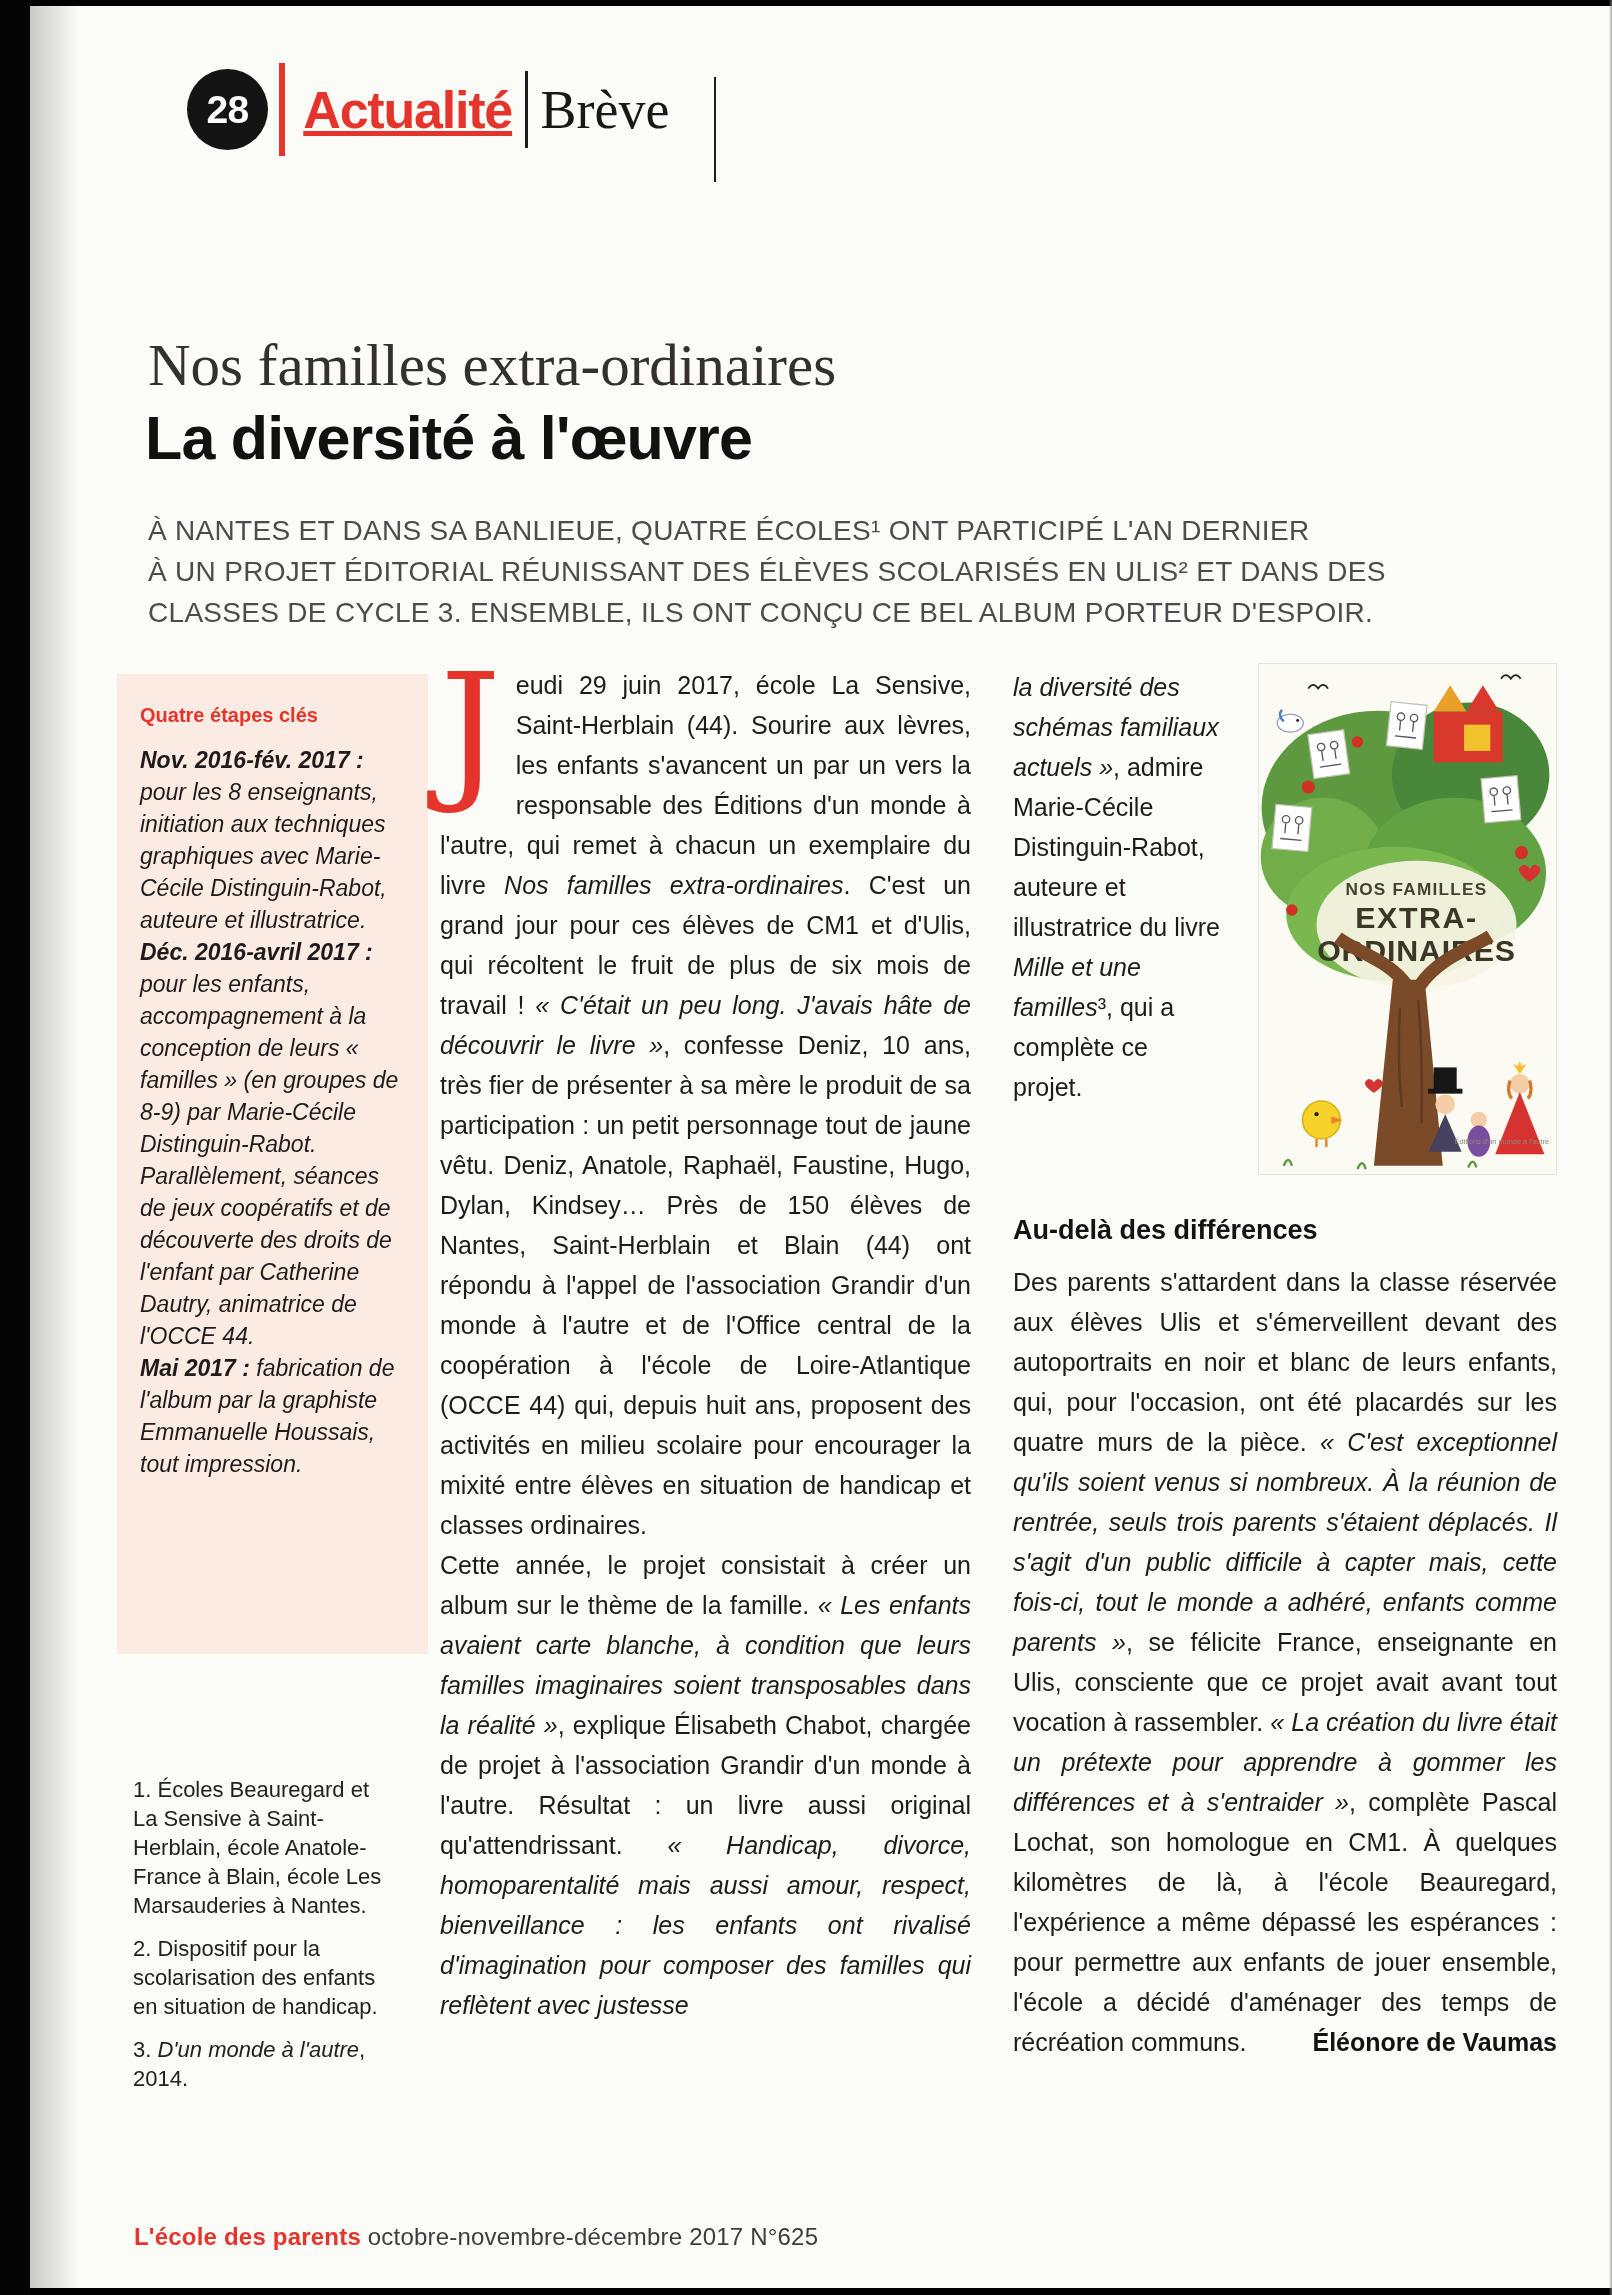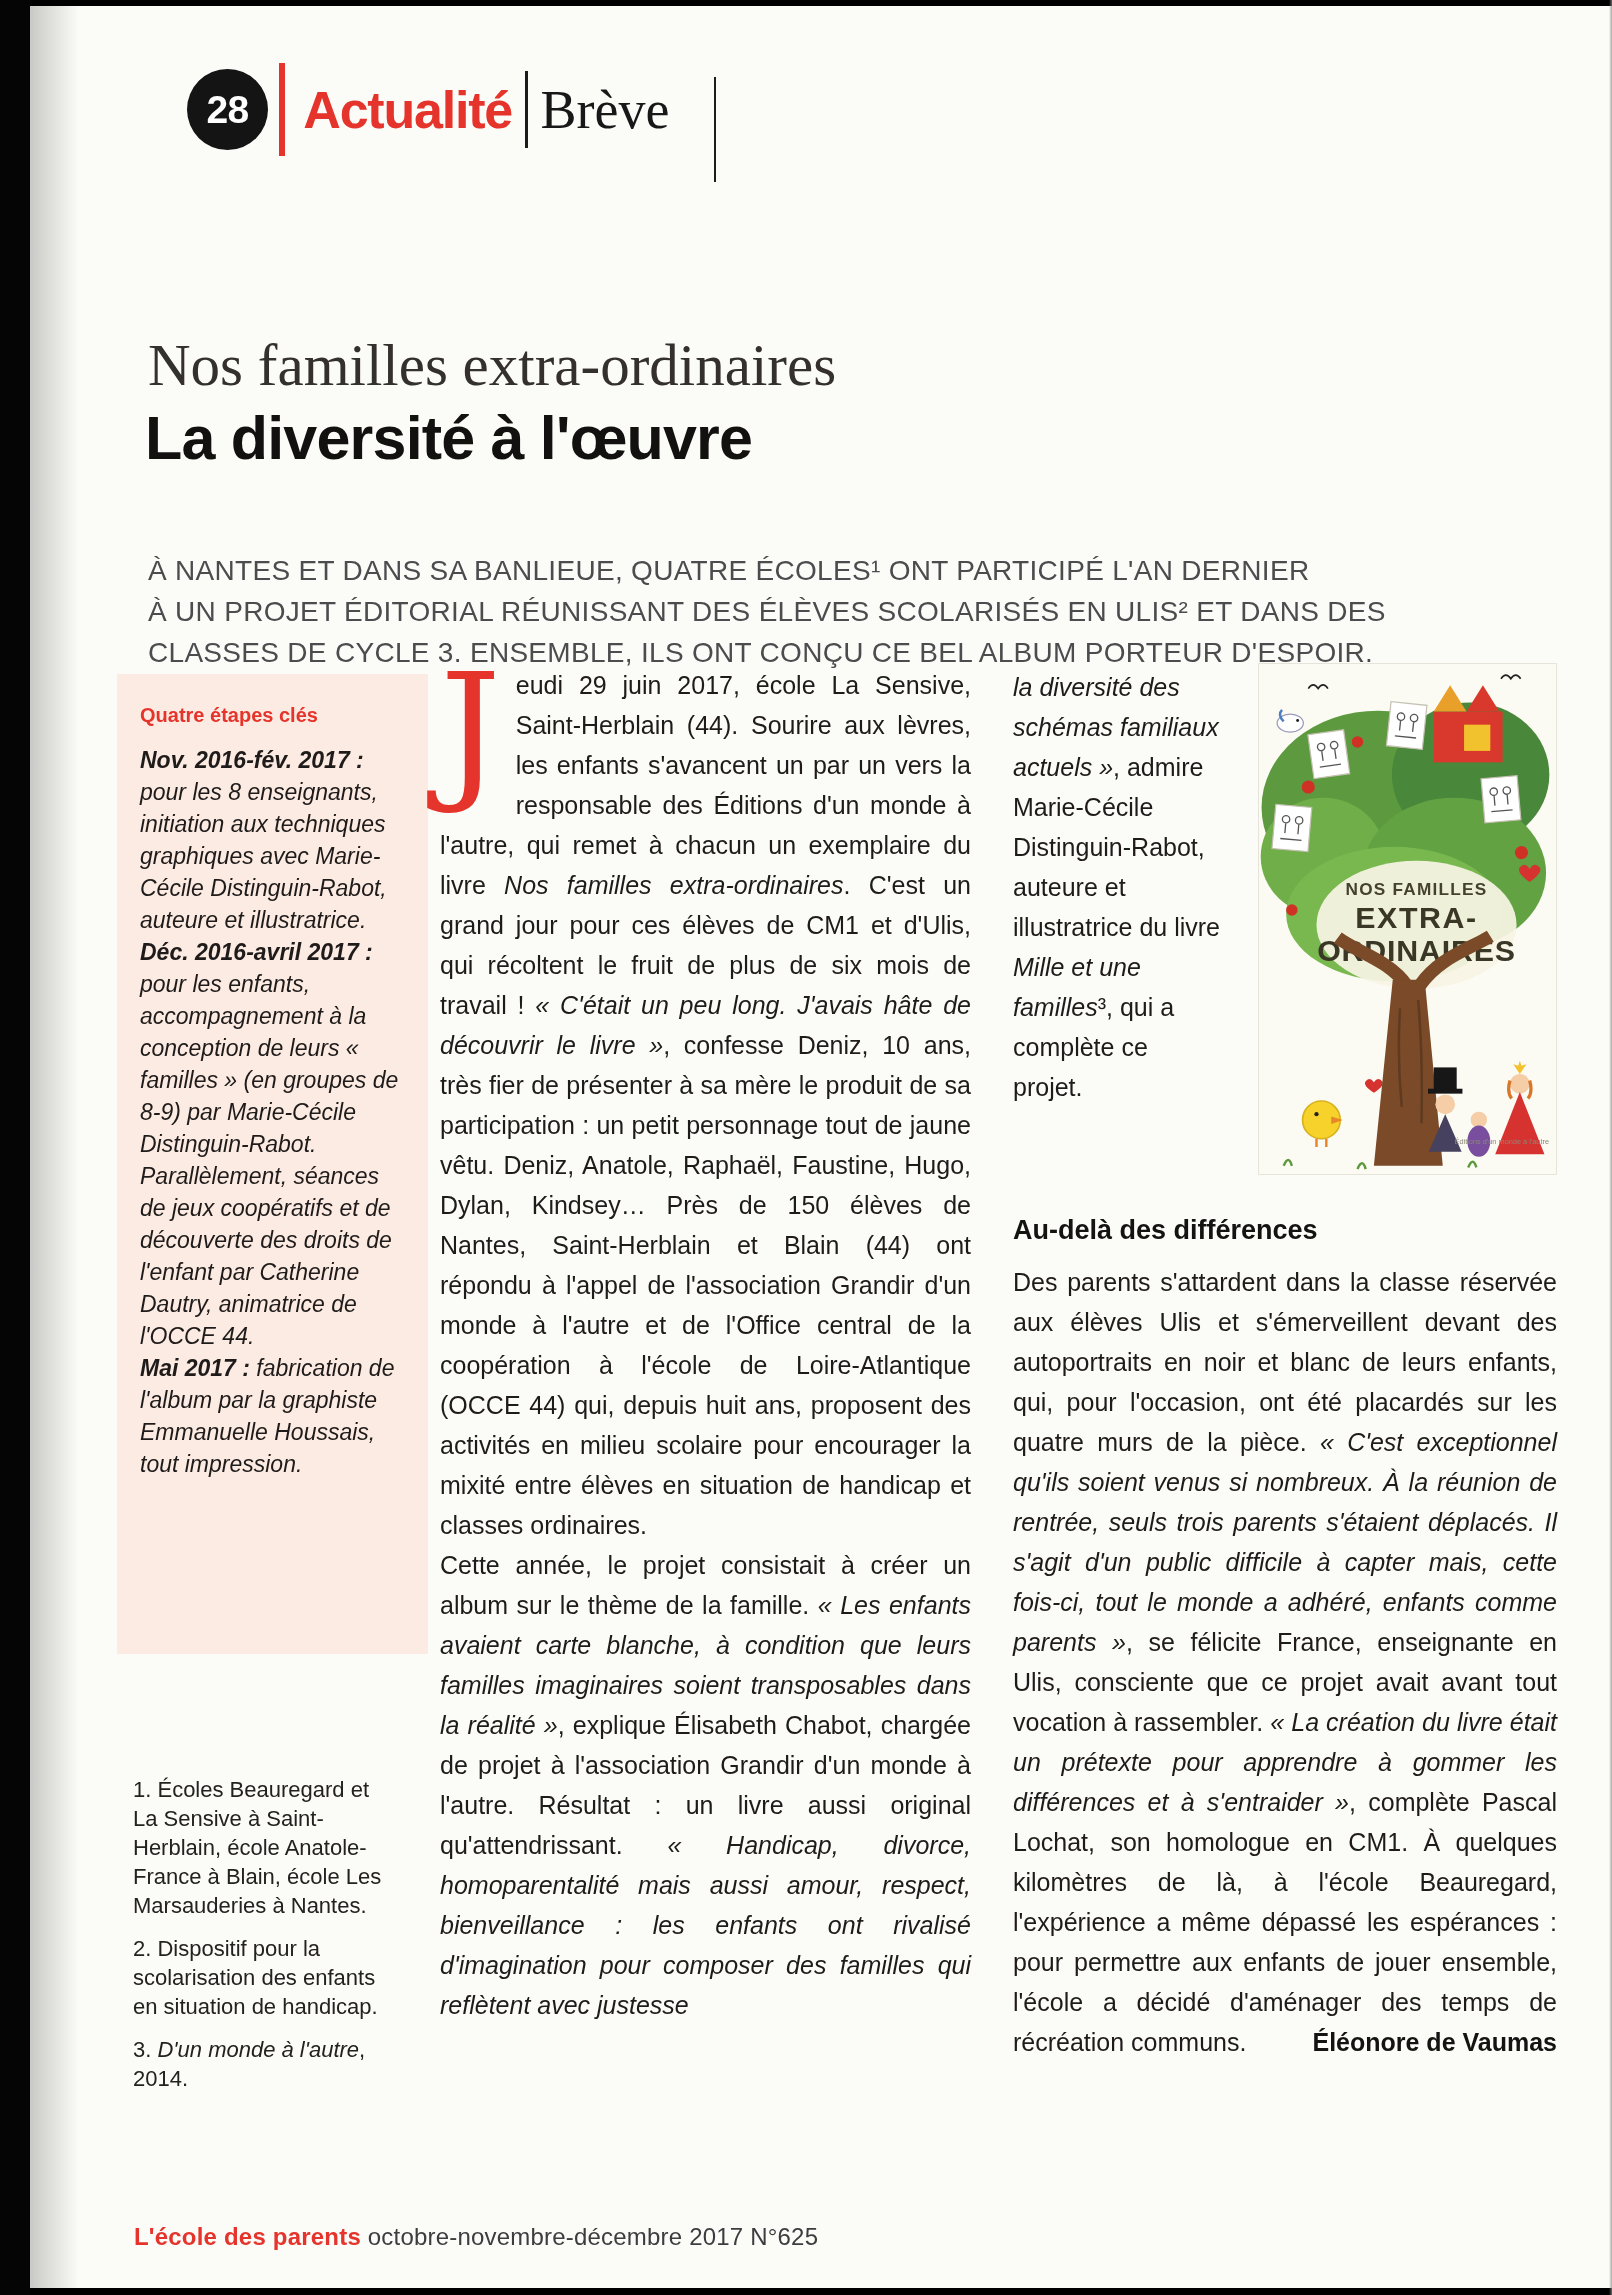--- a/index.html
+++ b/index.html
@@ -12,33 +12,33 @@
   .edge-left   { position:absolute; left:0; top:0; width:29.5px; height:100%; background:#050505; }
   .edge-right  { position:absolute; right:0; top:0; width:4.1px; height:100%; background:linear-gradient(270deg,#8a8a88,rgba(250,250,248,0)); }
   .crease      { position:absolute; left:29.5px; top:0; width:49px; height:100%;
                  background:linear-gradient(90deg,rgba(0,0,0,.20),rgba(0,0,0,0)); }
 
   .header { position:absolute; left:187px; top:62px; height:95px; display:flex; align-items:center; }
   .page-badge { width:81px; height:81px; border-radius:50%; background:#141414; color:#fff;
                 display:flex; align-items:center; justify-content:center;
                 font-size:39px; font-weight:bold; letter-spacing:-0.8px; }
   .red-bar { width:6.6px; height:93px; background:var(--red); margin-left:10.7px; }
-  .section-label { font-size:52px; font-weight:700; color:var(--red); margin-left:18px; letter-spacing:-1.2px; }
+  .section-label { font-size:52px; font-weight:700; color:var(--red); margin-left:18px; letter-spacing:-1.2px;text-decoration:underline; }
   .header-rule { width:2.5px; background:#1c1c1c; }
   .header-rule.r1 { height:77px; margin-left:13px; }
   .header-rule.r2 { height:105px; margin-left:16.4px; align-self:flex-start; margin-top:14.8px; }
   .rubric-label { font-family:"Liberation Serif", serif; font-size:54px; color:#181818; margin:0 28px 0 13px; }
 
   .kicker   { position:absolute; left:148px; top:331px; font-family:"Liberation Serif", serif;
               font-size:59px; font-weight:400; color:#34302d; }
   .headline { position:absolute; left:145px; top:403px; font-size:61px; font-weight:700;
               color:#121110; letter-spacing:-0.8px; }
 
   .standfirst { position:absolute; left:148px; top:510px; color:#4c4c4e; font-size:28px;
-                line-height:41px; letter-spacing:0.3px;margin-top:40px; }
+                line-height:41px; letter-spacing:0.3px; }
   .sf-line { white-space:nowrap; }
 
   .sidebar-box { position:absolute; left:117px; top:674px; width:311px; min-height:980px;
                  background:#fcebe2; padding:24.6px 21px 24.6px 23px;
                  font-style:italic; font-size:23px; line-height:32px; color:var(--ink); }
   .sidebar-title { font-style:normal; font-size:20px; font-weight:700; color:var(--red); margin-bottom:13px; }
   .sidebar-step { text-align:left; }
 
   .footnotes { position:absolute; left:133px; top:1775px; width:250px; font-size:22px;
                line-height:29px; color:#242220; }

